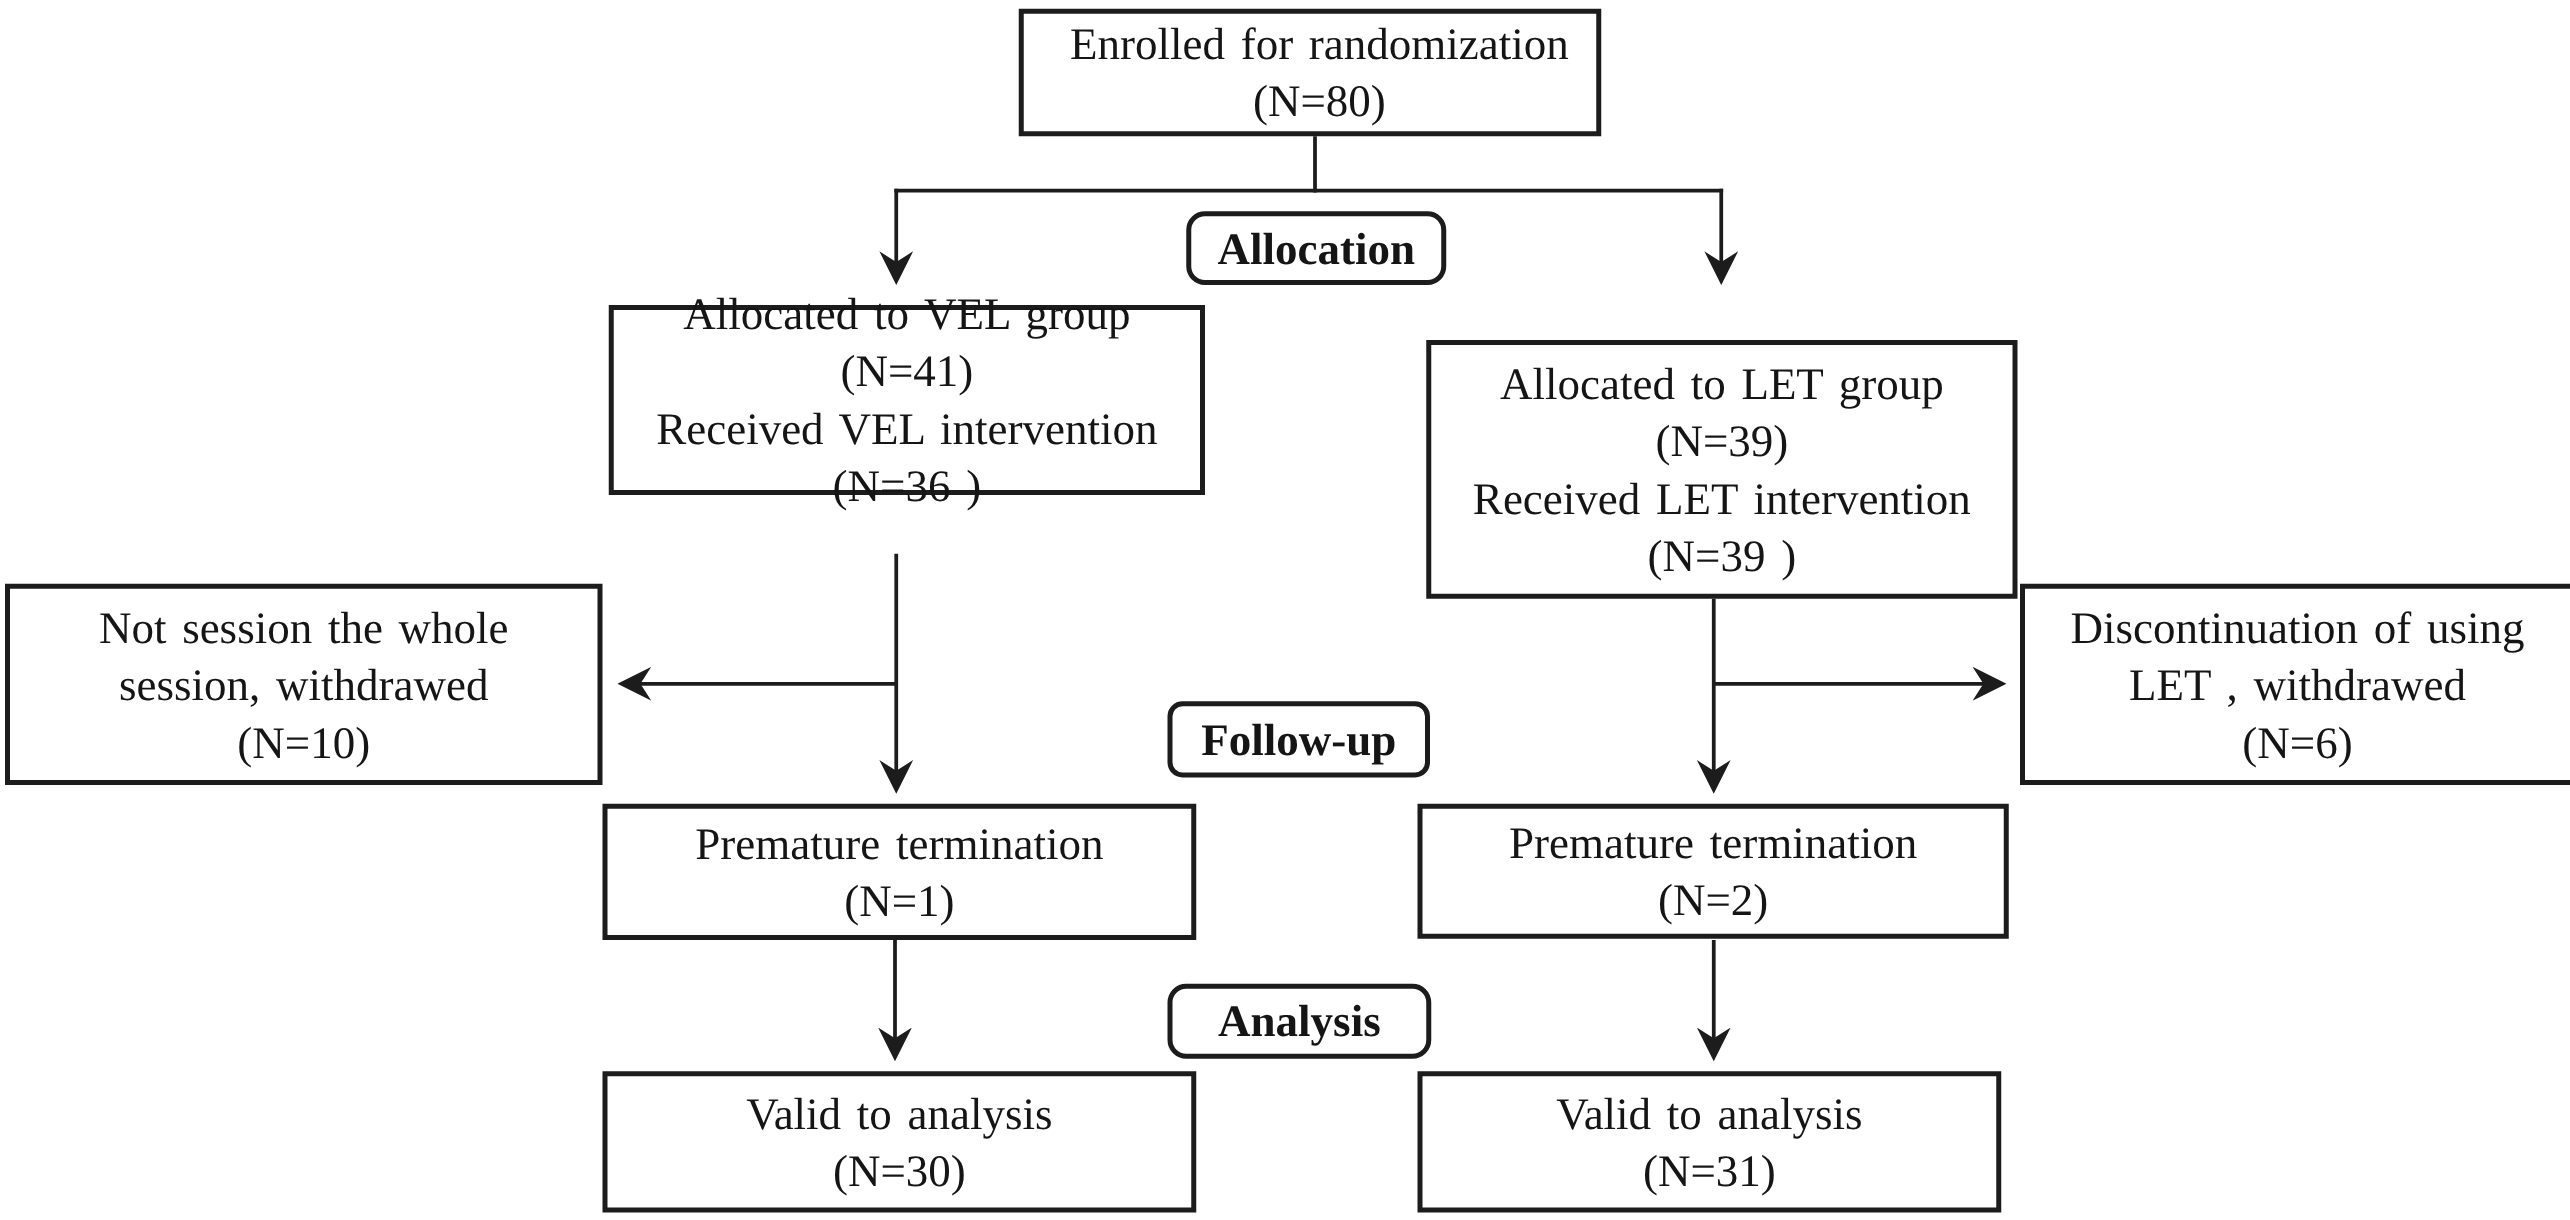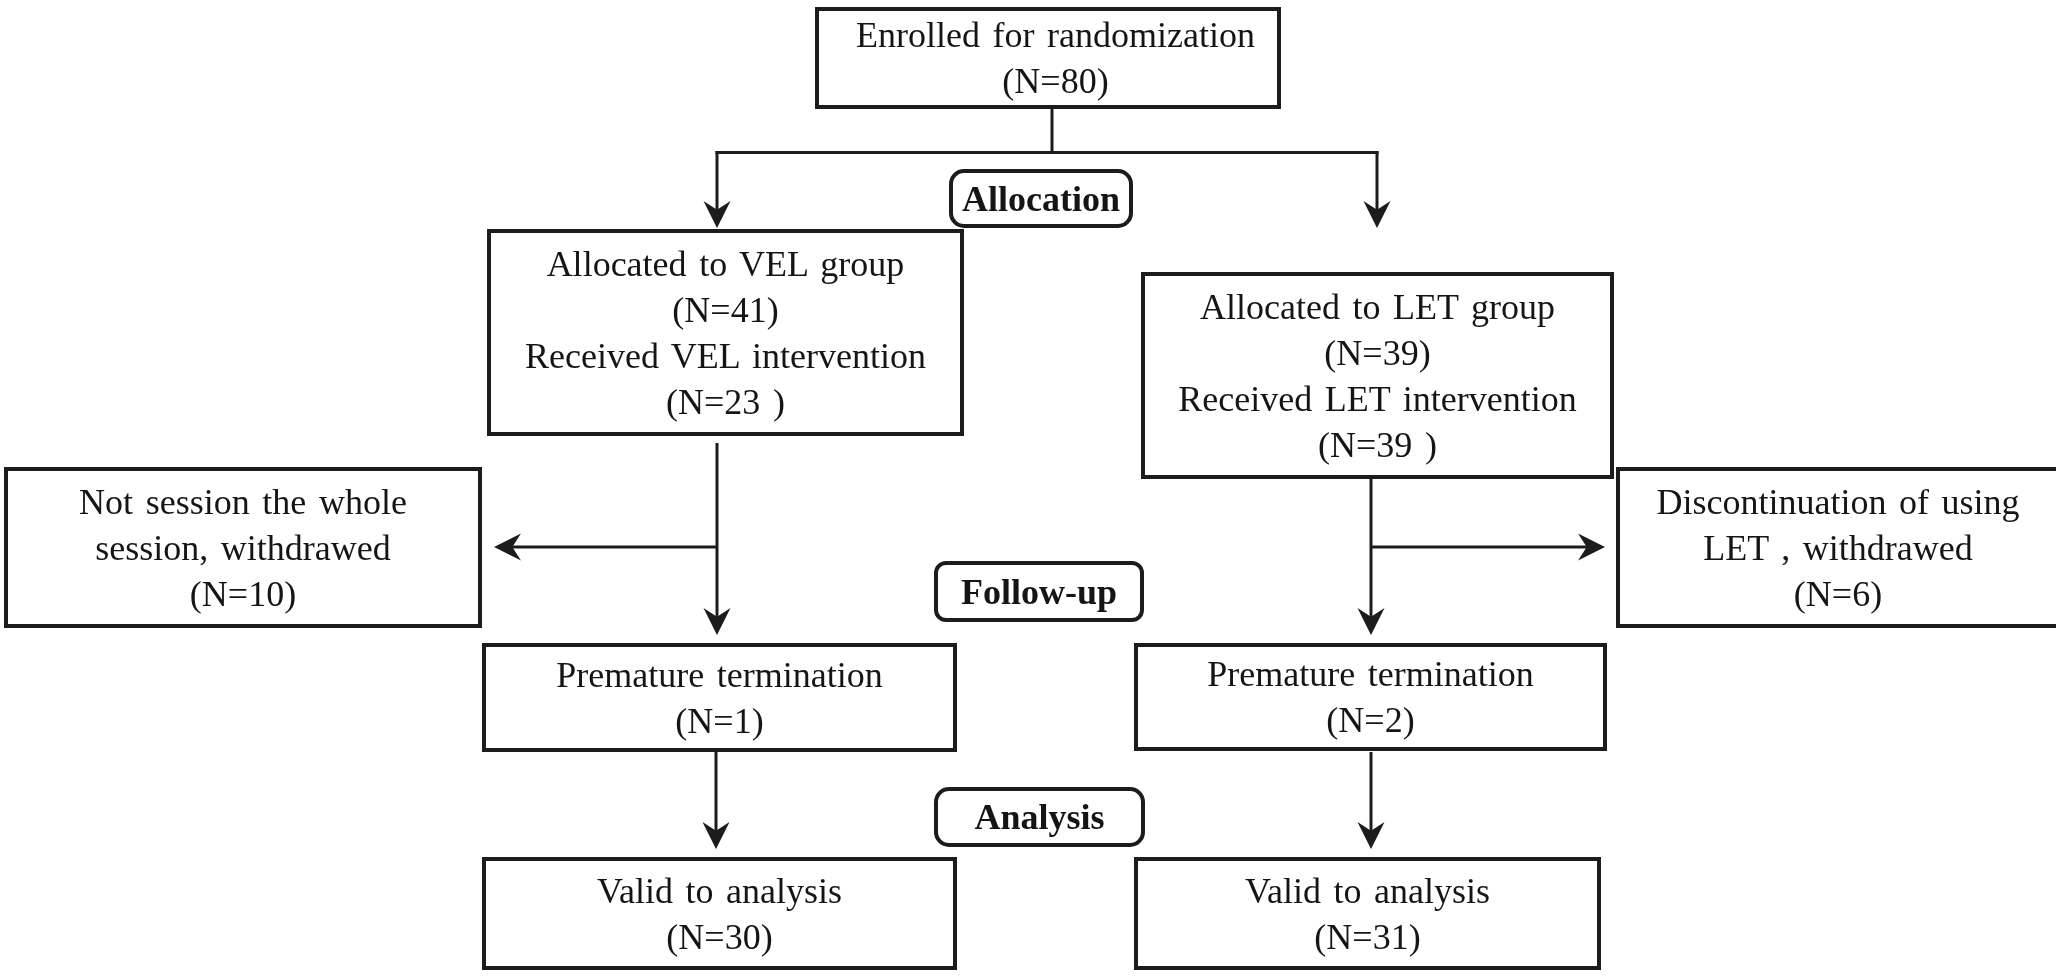--- a/index.html
+++ b/index.html
@@ -73,29 +73,29 @@
 
     <line x1="716" y1="752" x2="716" y2="845" marker-end="url(#arrow)"></line>
     <line x1="1371" y1="752" x2="1371" y2="845" marker-end="url(#arrow)"></line>
   </svg>
 
   <div class="box" style="left:815px; top:7px; width:466px; height:102px;padding-left:15px;">
     <span class="ln">Enrolled for randomization</span>
     <span class="ln">(N=80)</span>
   </div>
 
-  <div class="stage" style="left:949px; top:169px; width:184px; height:59px;">
+  <div class="stage" style="left:949px; top:169px; width:208px; height:59px;">
     <span class="ln">Allocation</span>
   </div>
 
-  <div class="box" style="left:487px; top:229px; width:477px; height:207px;">
+  <div class="box" style="left:487px; top:244px; width:477px; height:152px;">
     <span class="ln">Allocated to VEL group</span>
     <span class="ln">(N=41)</span>
     <span class="ln">Received VEL intervention</span>
-    <span class="ln">(N=23 )</span>
+    <span class="ln">(N=36 )</span>
   </div>
 
   <div class="box" style="left:1141px; top:236px; width:473px; height:207px;margin-top:36px;">
     <span class="ln">Allocated to LET group</span>
     <span class="ln">(N=39)</span>
     <span class="ln">Received LET intervention</span>
     <span class="ln">(N=39 )</span>
   </div>
 
   <div class="box" style="left:4px; top:467px; width:478px; height:161px;">

